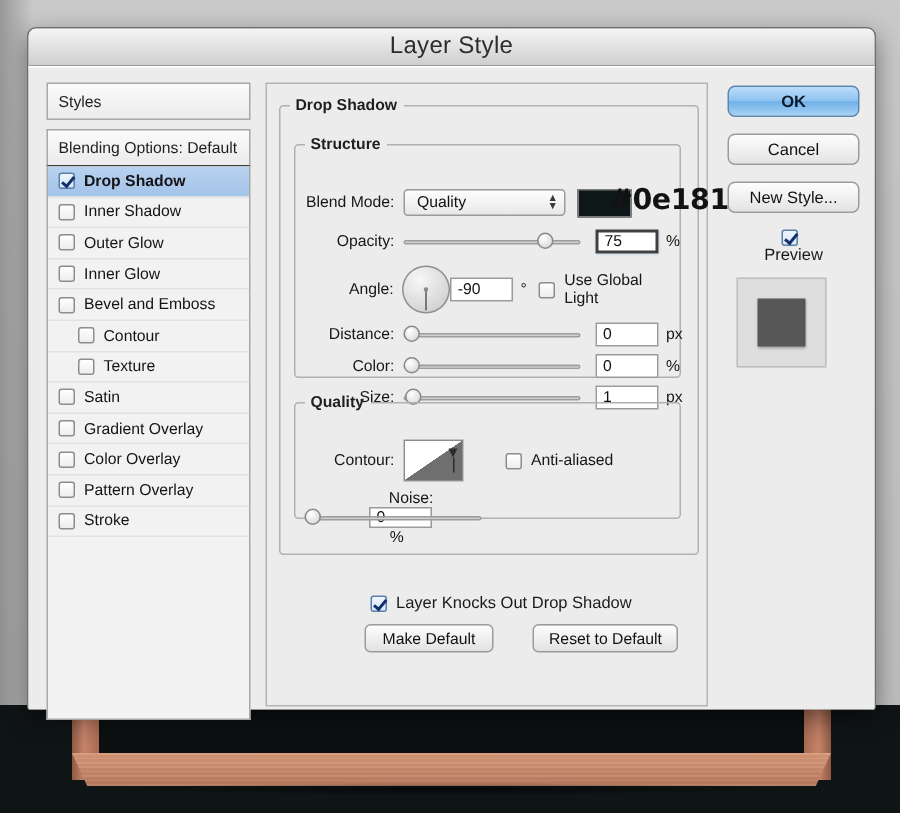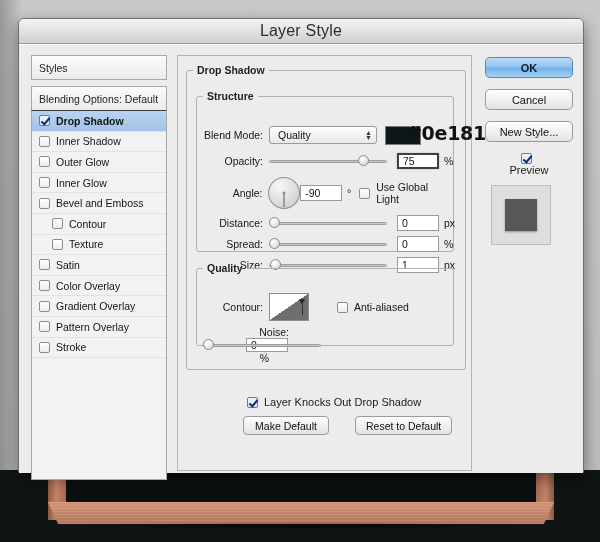--- a/index.html
+++ b/index.html
@@ -527,25 +527,25 @@
           <div class="style-row indent">
             <span class="cb"></span>
             <span>Texture</span>
           </div>
           <div class="style-row">
             <span class="cb"></span>
             <span>Satin</span>
           </div>
           <div class="style-row">
             <span class="cb"></span>
+            <span>Gradient Overlay</span>
+          </div>
+          <div class="style-row">
+            <span class="cb"></span>
             <span>Color Overlay</span>
-          </div>
-          <div class="style-row">
-            <span class="cb"></span>
-            <span>Gradient Overlay</span>
           </div>
           <div class="style-row">
             <span class="cb"></span>
             <span>Pattern Overlay</span>
           </div>
           <div class="style-row">
             <span class="cb"></span>
             <span>Stroke</span>
           </div>
           <div id="styles-filler" style="height: 120px;"></div>
@@ -606,21 +606,21 @@
               <div class="track"></div>
               <div class="knob" style="left:0%;"></div>
             </div>
             <div class="numfield">
               <span>0</span>
             </div>
             <span class="unit">px</span>
           </div>
 
           <div class="row" style="left:6px; top:133px;">
-            <span class="lbl">Spread:</span>
+            <span class="lbl">Color:</span>
             <div class="slider">
               <div class="track"></div>
               <div class="knob" style="left:0%;"></div>
             </div>
             <div class="numfield">
               <span>0</span>
             </div>
             <span class="unit">%</span>
           </div>
 

